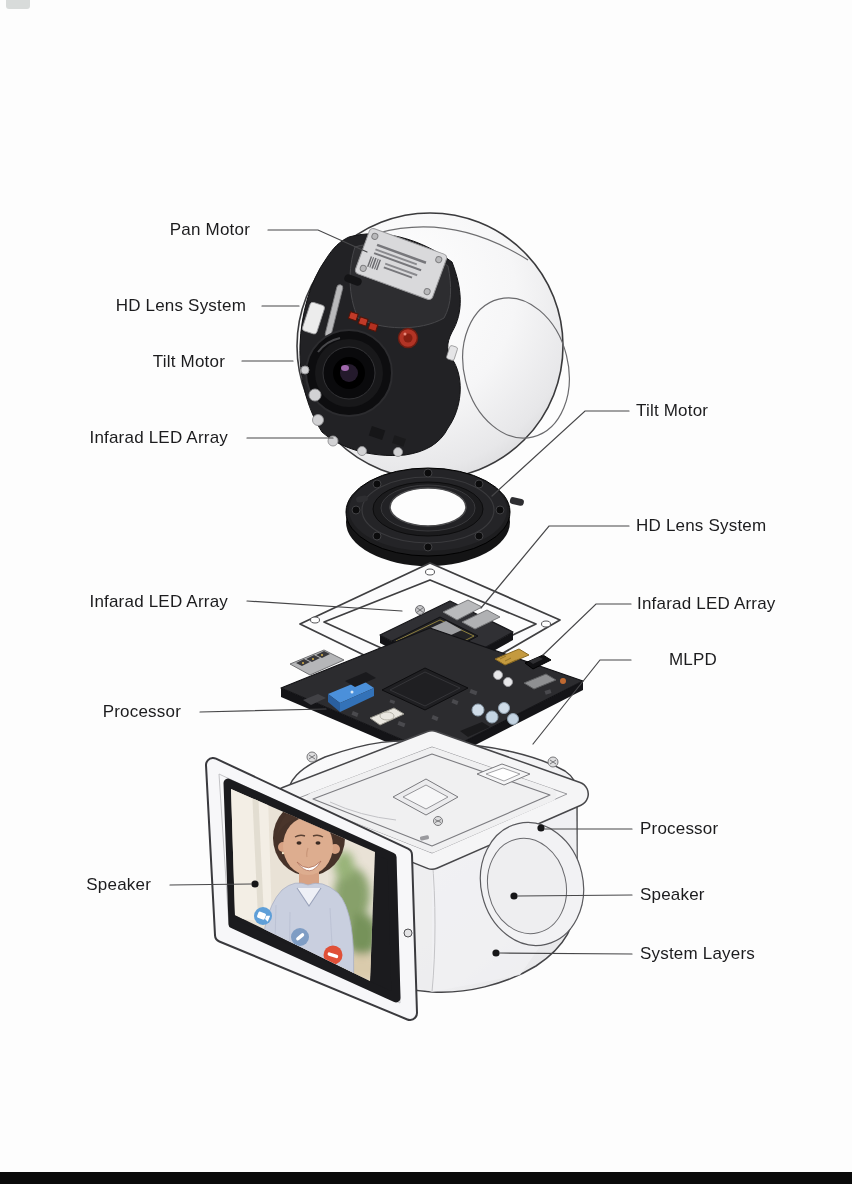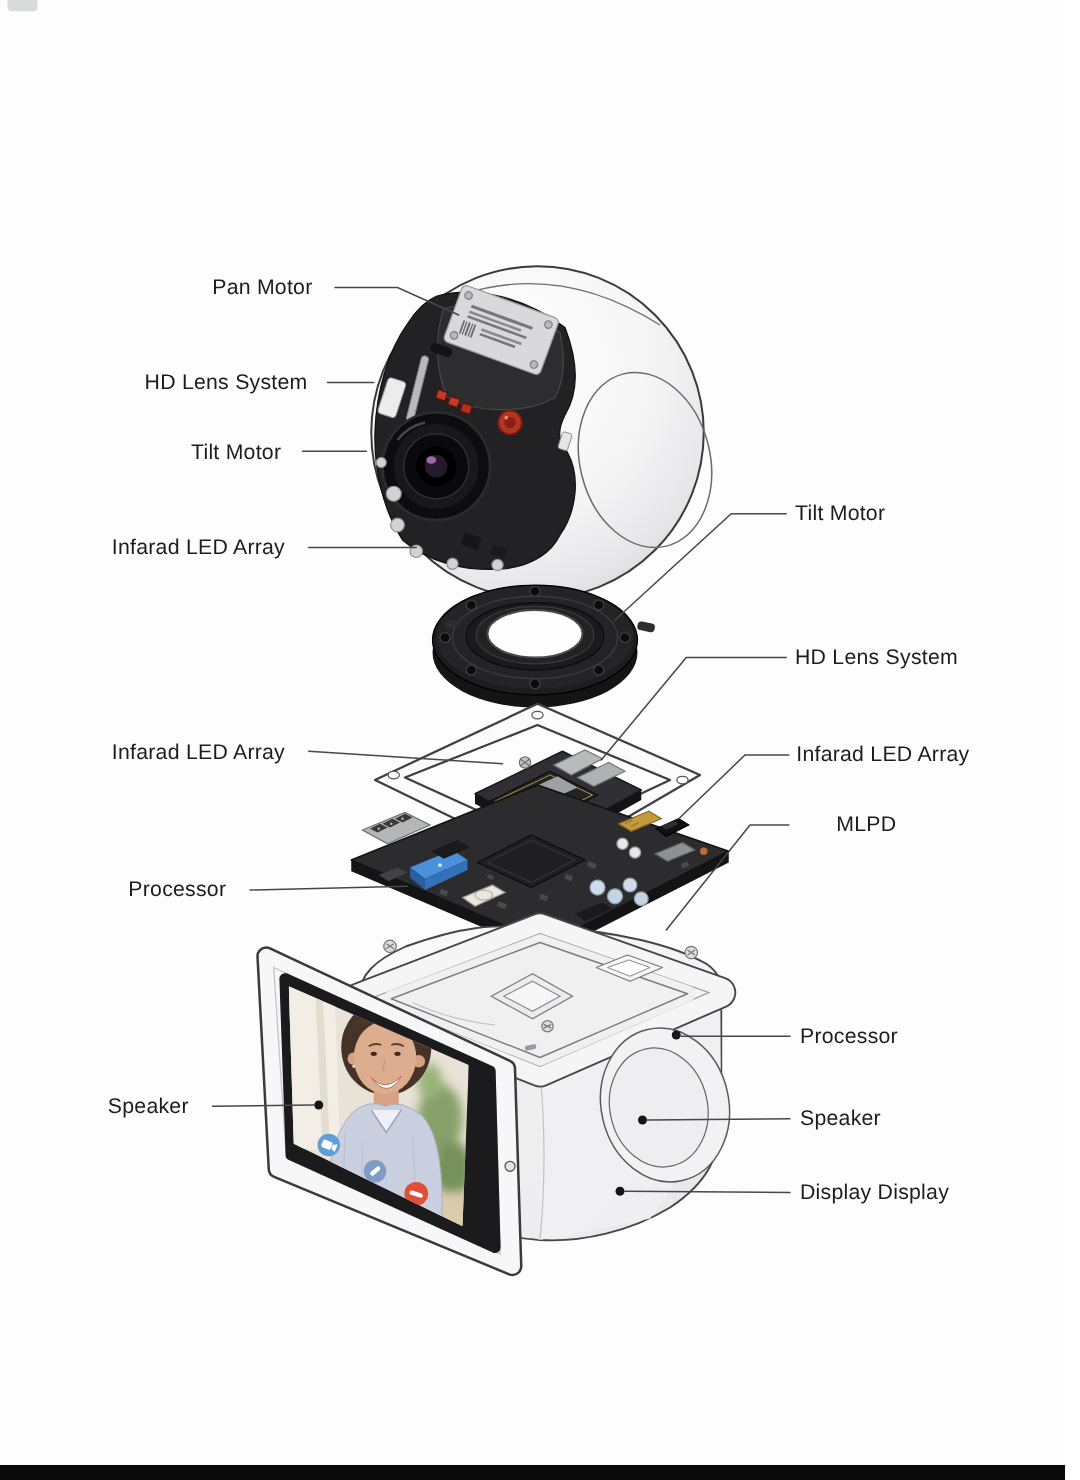--- a/index.html
+++ b/index.html
@@ -364,16 +364,16 @@
   <div class="label right-aligned" style="right:624px;top:590px">Infarad LED Array</div>
   <div class="label right-aligned" style="right:671px;top:700px">Processor</div>
   <div class="label right-aligned" style="right:701px;top:873px">Speaker</div>
 
   <div class="label" style="left:636px;top:399px">Tilt Motor</div>
   <div class="label" style="left:636px;top:514px">HD Lens System</div>
   <div class="label" style="left:637px;top:592px">Infarad LED Array</div>
   <div class="label" style="left:669px;top:648px">MLPD</div>
   <div class="label" style="left:640px;top:817px">Processor</div>
   <div class="label" style="left:640px;top:883px">Speaker</div>
-  <div class="label" style="left:640px;top:942px">Display Display</div>
+  <div class="label" style="left:640px;top:942px">System Layers</div>
 
   <div class="bottom-bar"></div>
 </div>
 
 </body></html>

